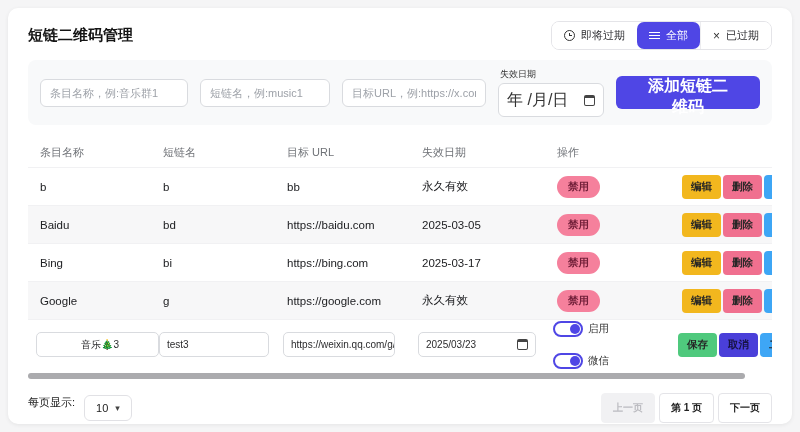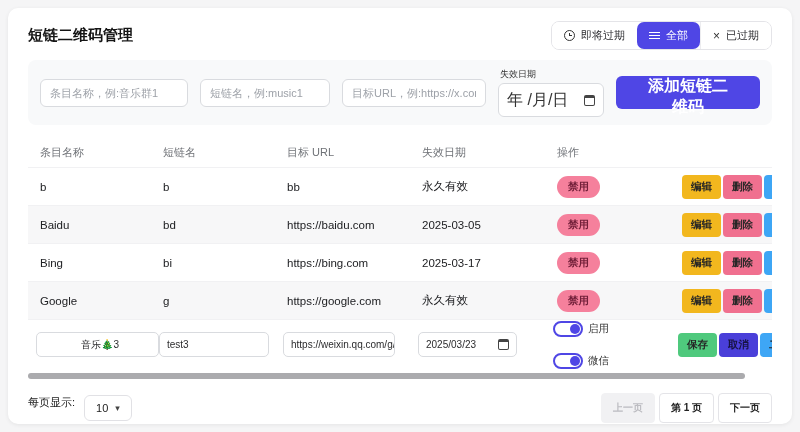--- a/index.html
+++ b/index.html
@@ -51,21 +51,21 @@
   .abtn{font-size:10.5px;font-weight:bold;padding:5px 9px;border-radius:4px;border:none;margin-right:2px;
     color:#262626;cursor:pointer;font-family:inherit;white-space:nowrap;}
   .abtn.edit{background:#f2b71e;} .abtn.del{background:#f0708f;} .abtn.qr{background:#3ea6f5;}
   .abtn.save{background:#4fc97d;} .abtn.cancel{background:#4a3fd9;color:#16123f;}
 
   
   .erow{display:flex;align-items:center;height:50px;border-top:1px solid #f1f1f3;padding-left:8px;width:830px;}
   .ecell{display:flex;align-items:center;}
   .einput{height:25px;border:1px solid #d9dbdf;border-radius:5px;background:#fff;display:flex;align-items:center;
     padding:0 7px;font-size:10px;color:#2c2c2e;white-space:nowrap;overflow:hidden;}
-  .ei1{width:132px;padding-left:44px;} .ei2{width:110px;} .ei3{width:112px;} .ei4{width:99px;justify-content:space-between;cursor:pointer;align-items:center;}
+  .ei1{width:132px;padding-left:44px;} .ei2{width:110px;} .ei3{width:112px;} .ei4{width:118px;justify-content:space-between;cursor:pointer;align-items:center;}
   .toggles{display:flex;flex-direction:column;gap:16px;}
   .tog-line{display:flex;align-items:center;gap:5px;}
   .toggle{width:30px;height:16px;border:2px solid #4f46e5;border-radius:999px;background:#fff;position:relative;cursor:pointer;}
   .toggle::after{content:'';position:absolute;right:1px;top:1px;width:10px;height:10px;border-radius:50%;background:#4f46e5;}
   .tog-label{font-size:10.5px;color:#333;}
 
   
   .hscroll{position:relative;height:6px;margin:4px 20px 0 20px;}
   .hthumb{position:absolute;left:0;top:0;height:6px;width:717px;background:#ababae;border-radius:3px;cursor:grab;}
 

